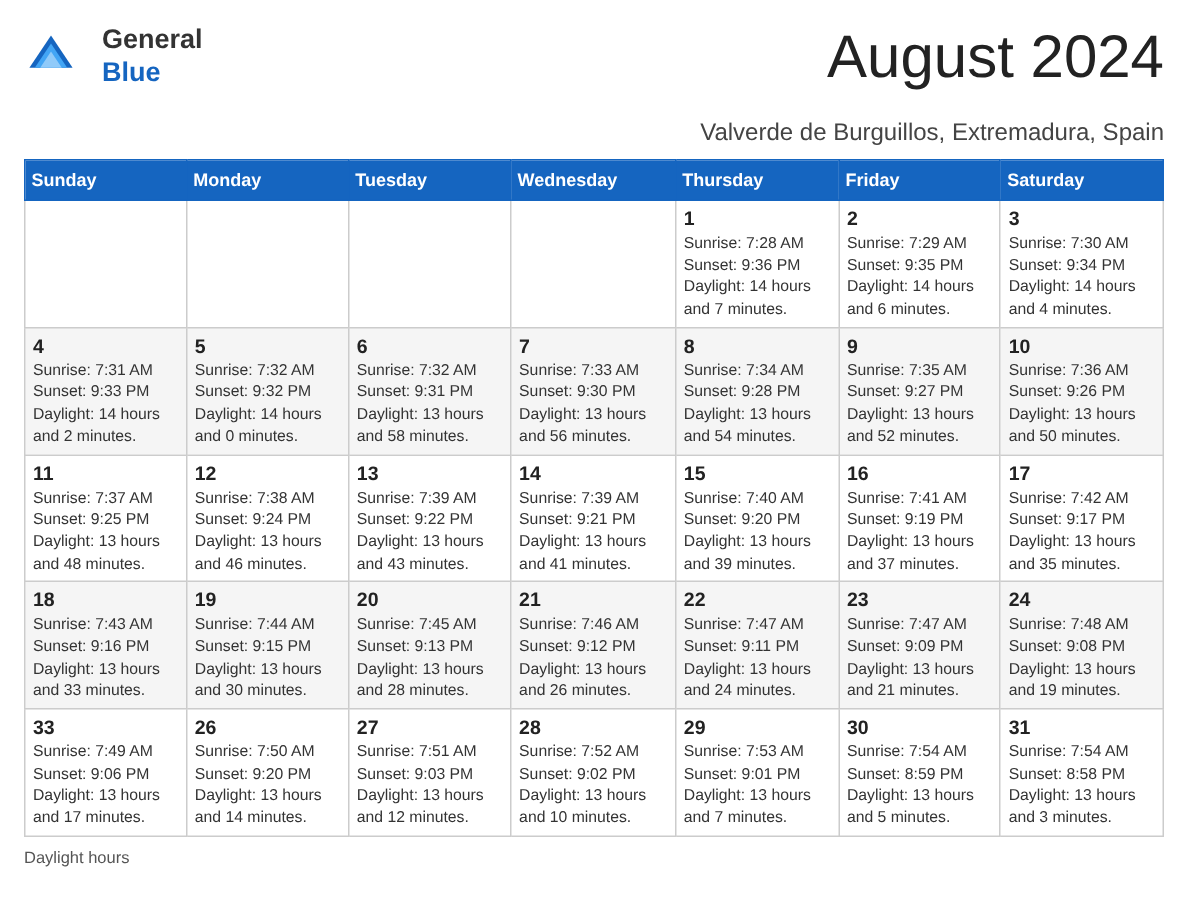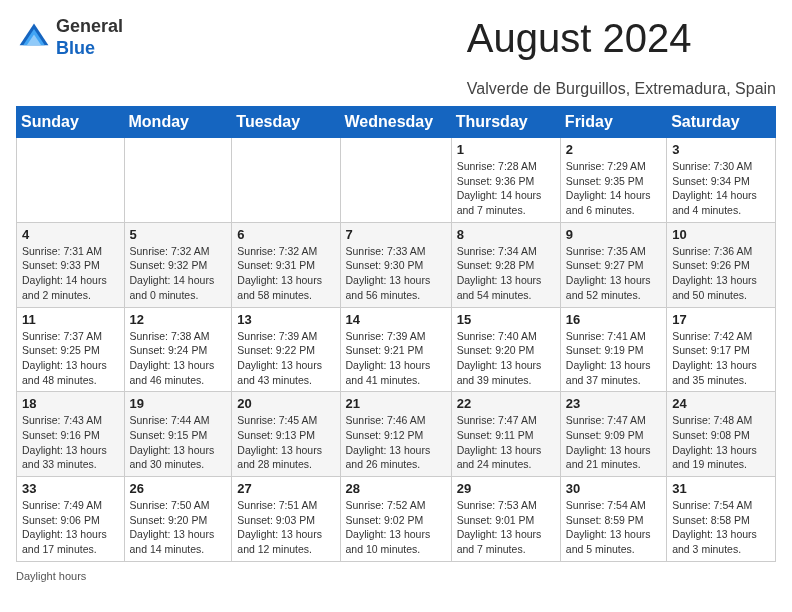--- a/index.html
+++ b/index.html
@@ -12,35 +12,35 @@
     }
     .header {
       display: flex;
       justify-content: space-between;
       align-items: flex-start;
       margin-bottom: 8px;
     }
     .logo {
       display: flex;
       align-items: center;
-      gap: 4px;
+      gap: 16px;
     }
     .logo-text {
       font-size: 18px;
       font-weight: bold;
       line-height: 1.2;
     }
     .logo-general { color: #333; }
     .logo-blue { color: #1565c0; }
     .logo-icon {
       width: 36px;
       height: 36px;
     }
     .title-area {
-      text-align: left;
+      text-align: right;
     }
     .calendar-title {
       font-size: 40px;
       font-weight: normal;
       color: #222;
       line-height: 1.1;
     }
     .calendar-subtitle {
       font-size: 16px;
       color: #444;
@@ -49,21 +49,21 @@
     .calendar-table {
       width: 100%;
       border-collapse: collapse;
       font-size: 11px;
     }
     .calendar-table thead tr th {
       background: #1565c0;
       color: #fff;
       padding: 6px 4px;
       text-align: left;
-      font-size: 16px;
+      font-size: 12px;
       font-weight: bold;
       border: 1px solid #1565c0;
     }
     .calendar-table tbody tr td {
       border: 1px solid #ccc;
       vertical-align: top;
       padding: 4px 5px;
       min-height: 80px;
       width: 113px;
       background: #fff;

